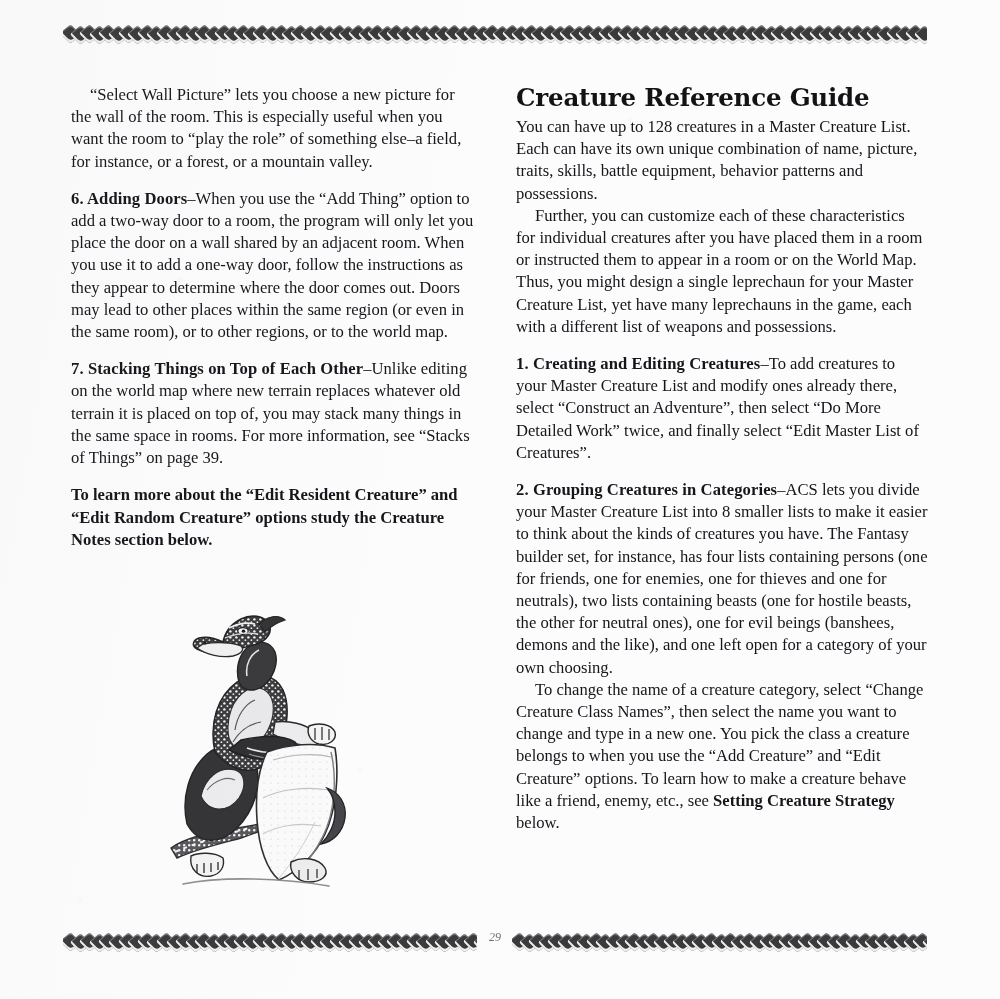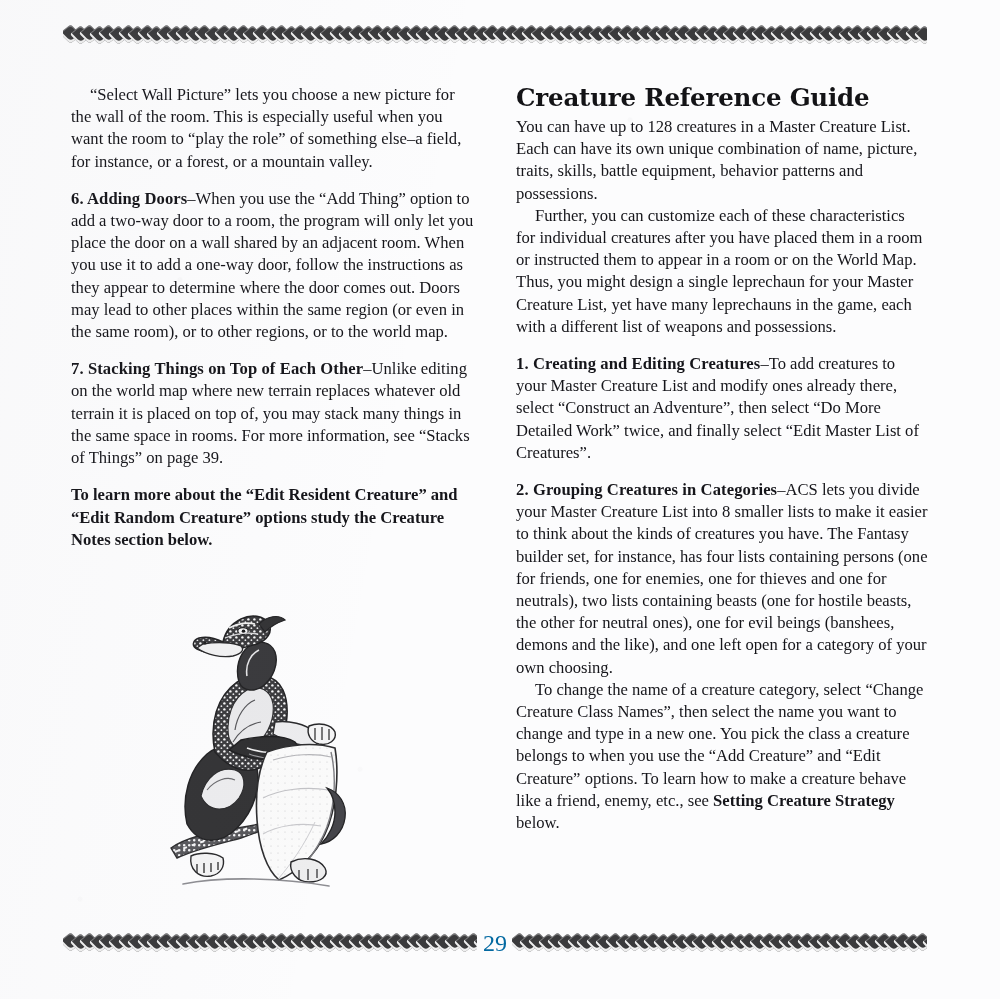--- a/index.html
+++ b/index.html
@@ -58,23 +58,24 @@
   .chain.bottom-right { top: 932px; left: 512px; width: 415px; }
 
   
   .page-number {
     position: absolute;
     top: 930px;
     left: 481px;
     width: 28px;
     text-align: center;
     font-family: "Liberation Serif", "DejaVu Serif", serif;
-    font-size: 24px;
-    color: #0369a1;
+    font-size: 12px;
+    color: #737373;
     z-index: 4;
+    font-style: italic;
   }
 
   
   .col {
     position: absolute;
     top: 84px;
     font-size: 16.6px;
     line-height: 22.2px;
     text-align: left;
     z-index: 2;

